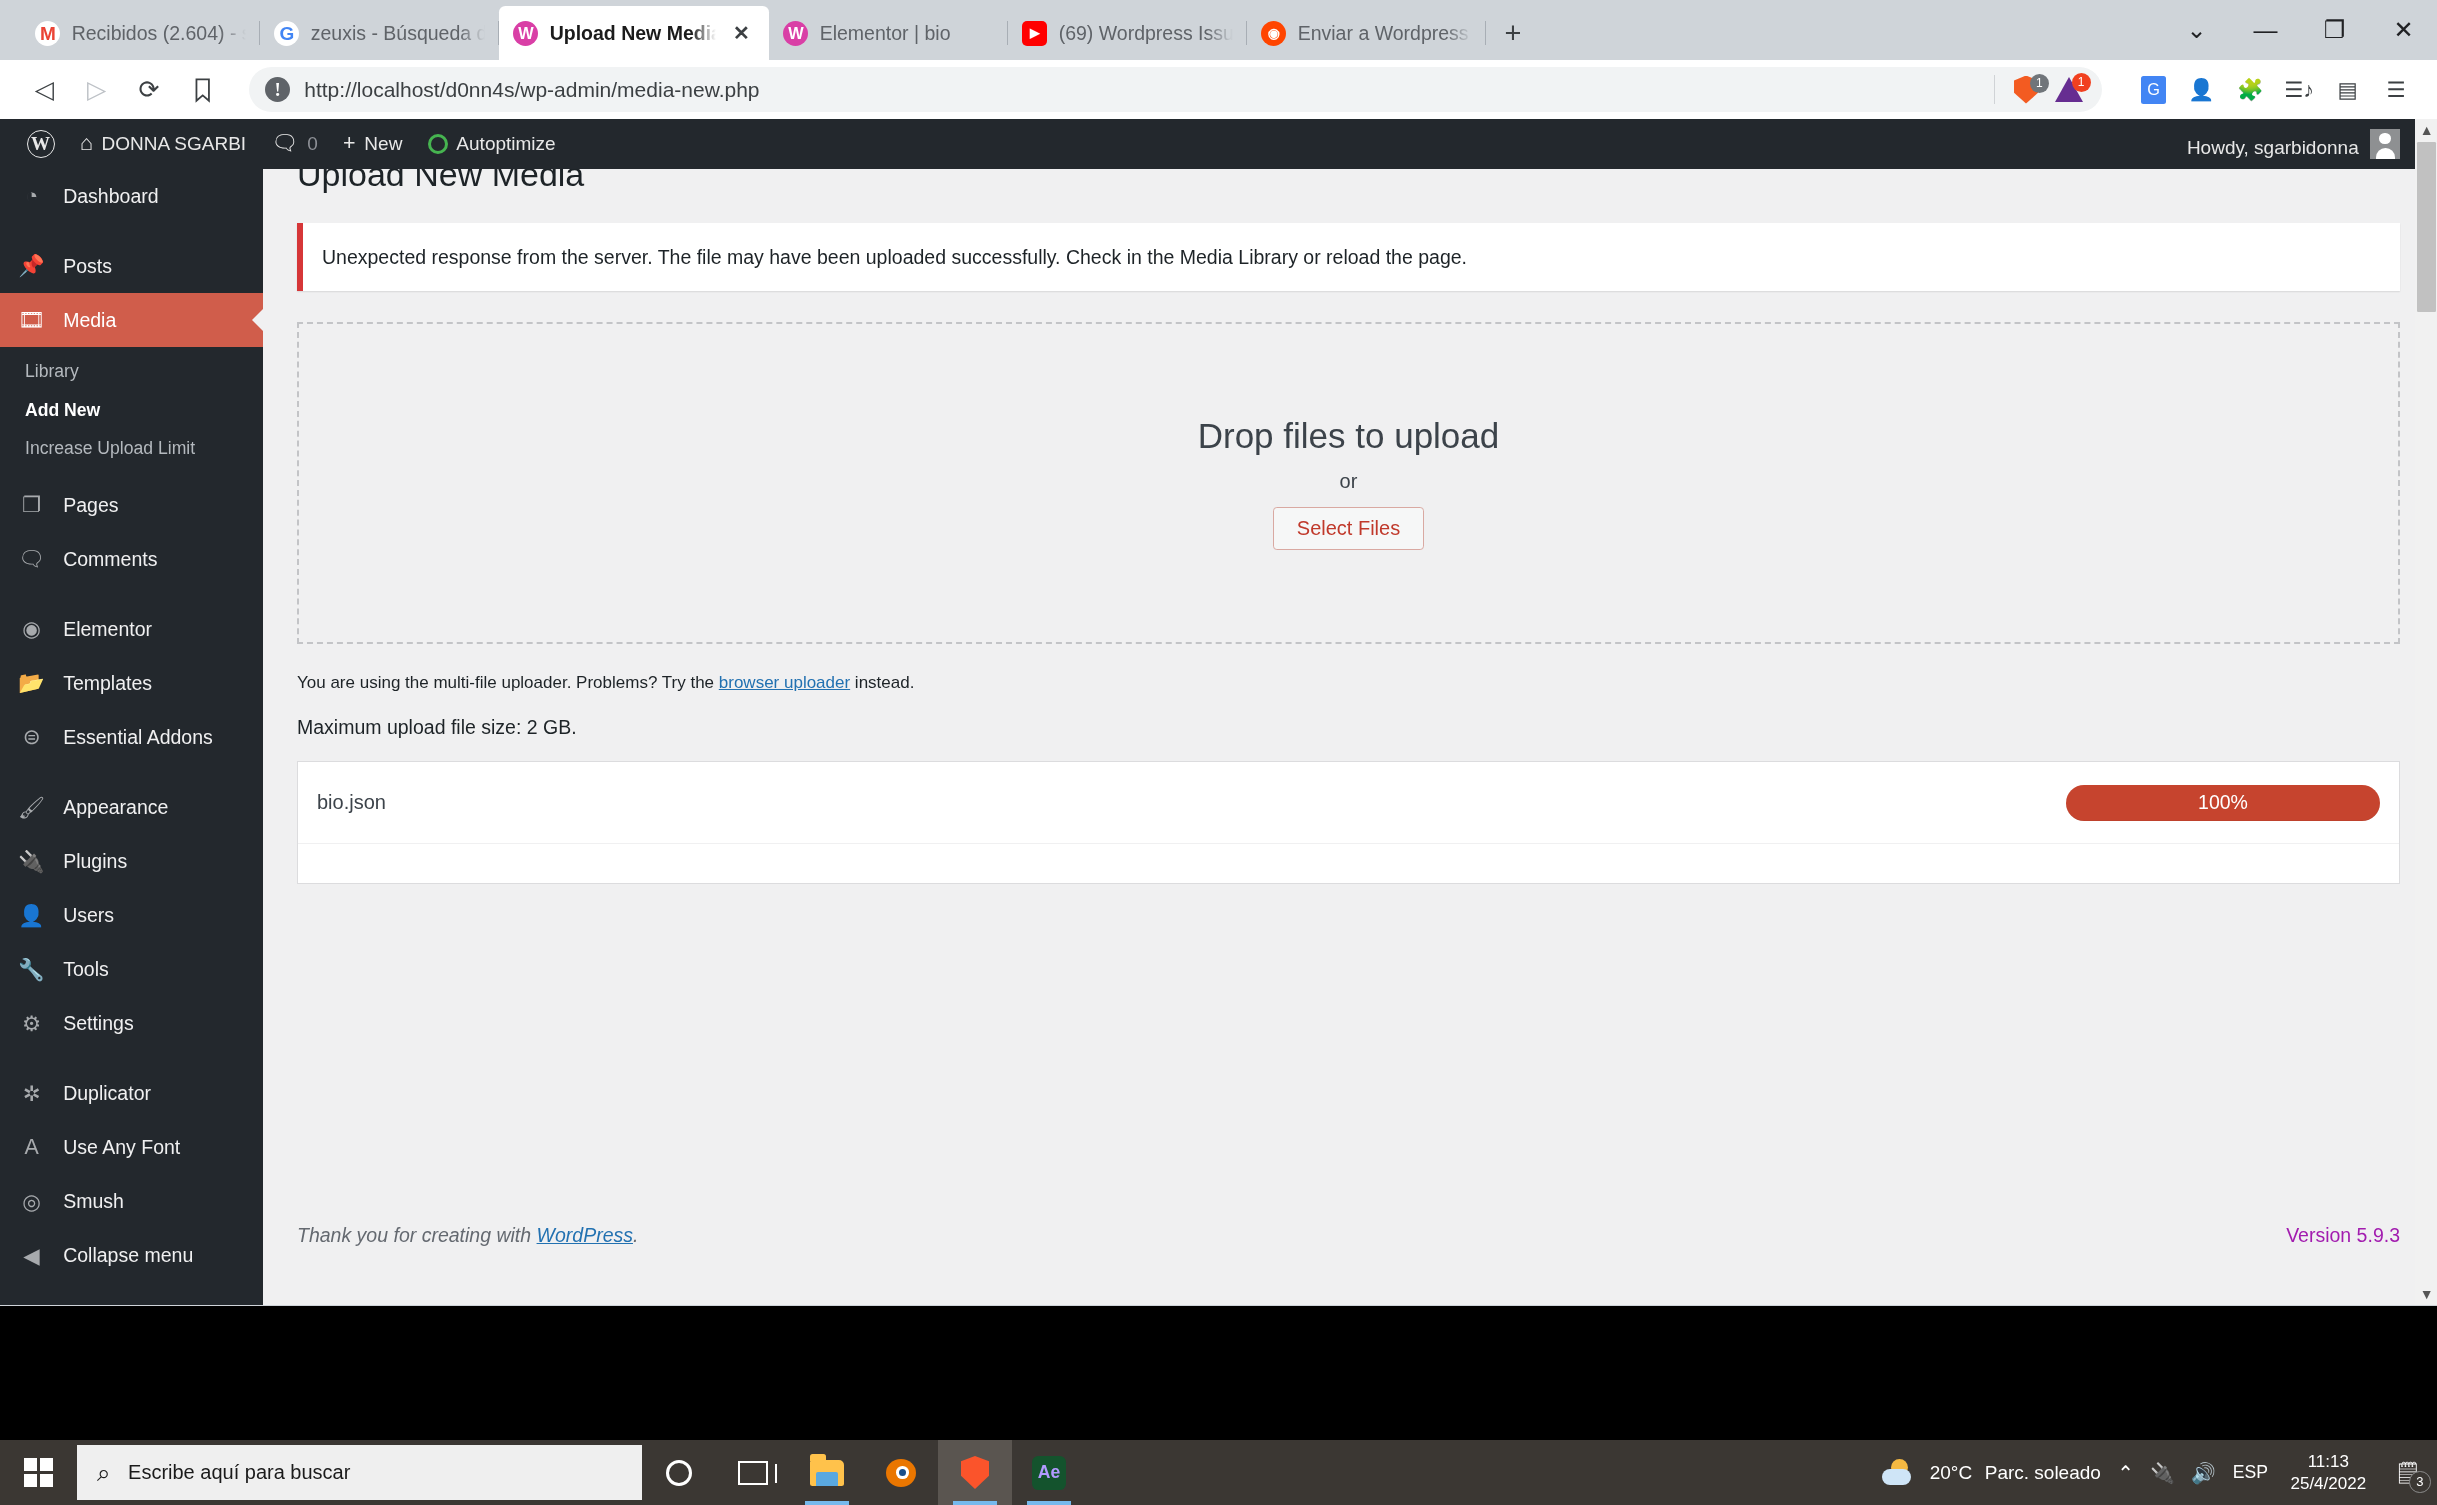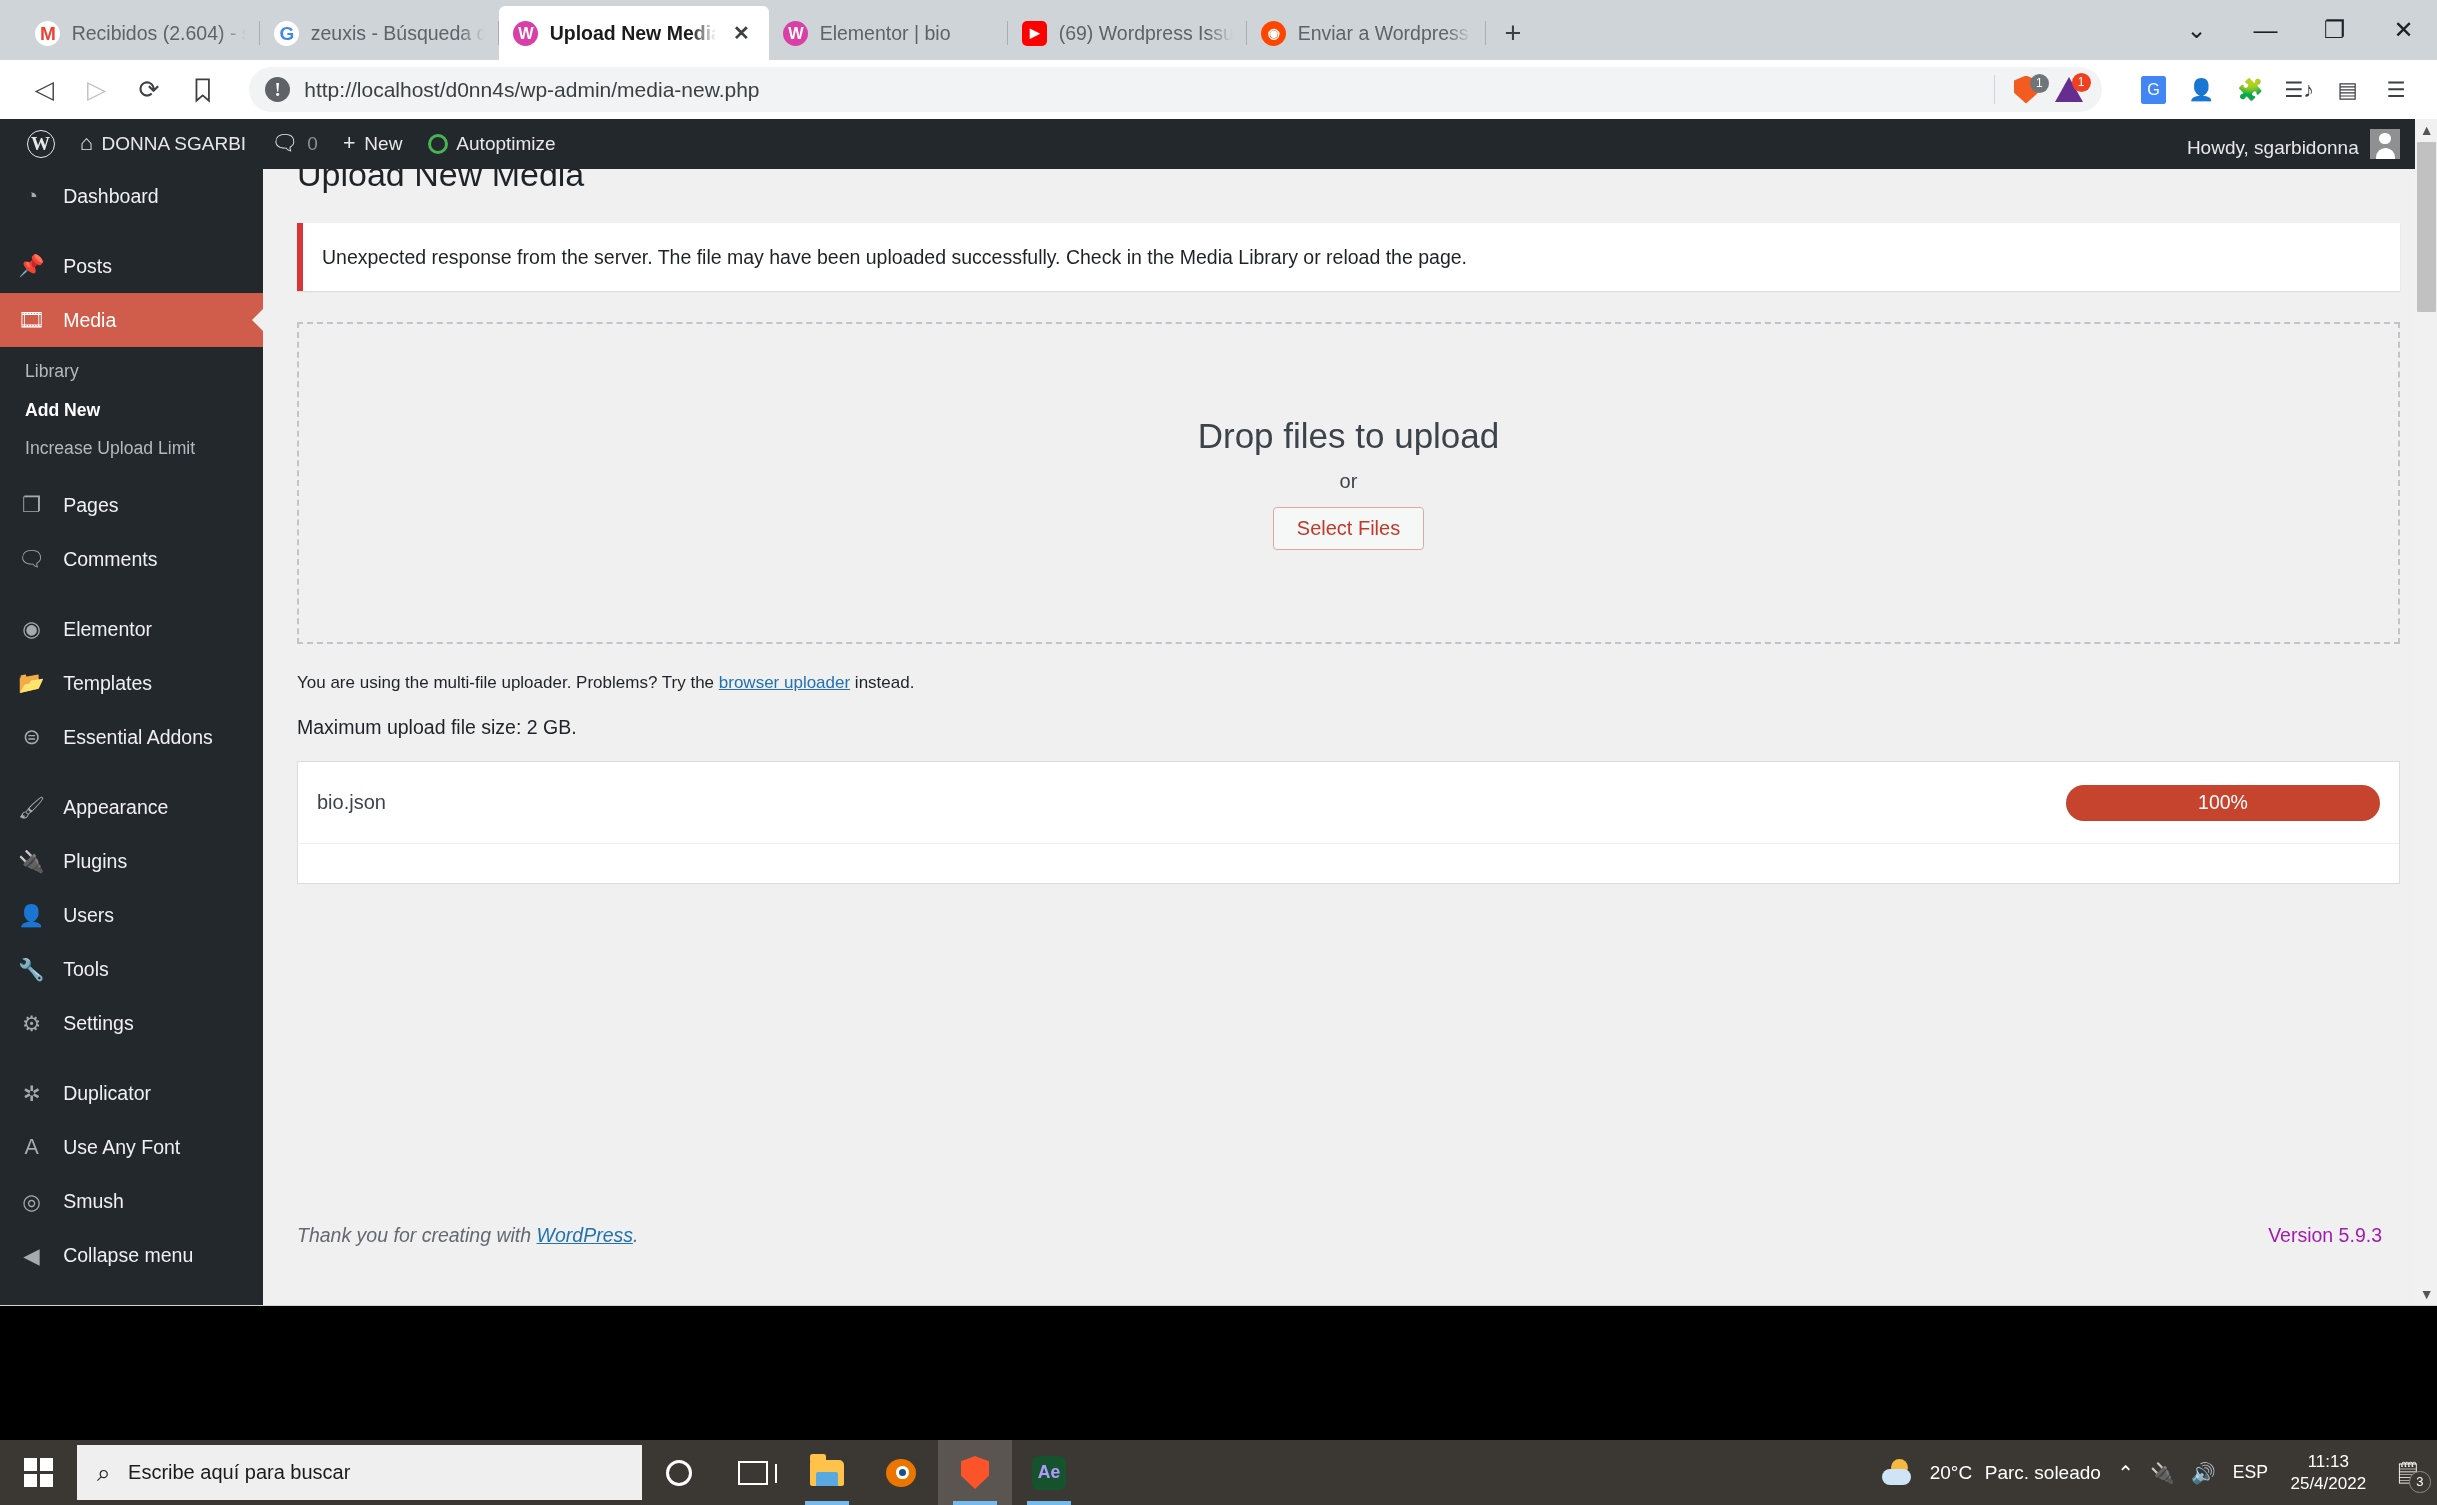--- a/index.html
+++ b/index.html
@@ -337,21 +337,21 @@
   .progressbar {
     margin-left: auto;
     width: 314px; height: 36px;
     background: #c6442e;
     border-radius: 18px;
     display: flex; align-items: center; justify-content: center;
     color: #fff; font-size: 19.5px;
     box-shadow: inset 0 -0.6px 0 rgba(0,0,0,.08);
   }
   .footer {
-    position: absolute; left: 34px; right: 56px; bottom: 58px;
+    position: absolute; left: 34px; right: 38px; bottom: 58px;
     display: flex; align-items: flex-start;
     border-top: 0;
     font-size: 19.5px; color: #646970;
   }
   .footer-left { font-style: italic; }
   .footer-right { margin-left: auto; color: #a21caf; }
 
   
   .taskbar {
     position: absolute; left: 0; bottom: 0;

